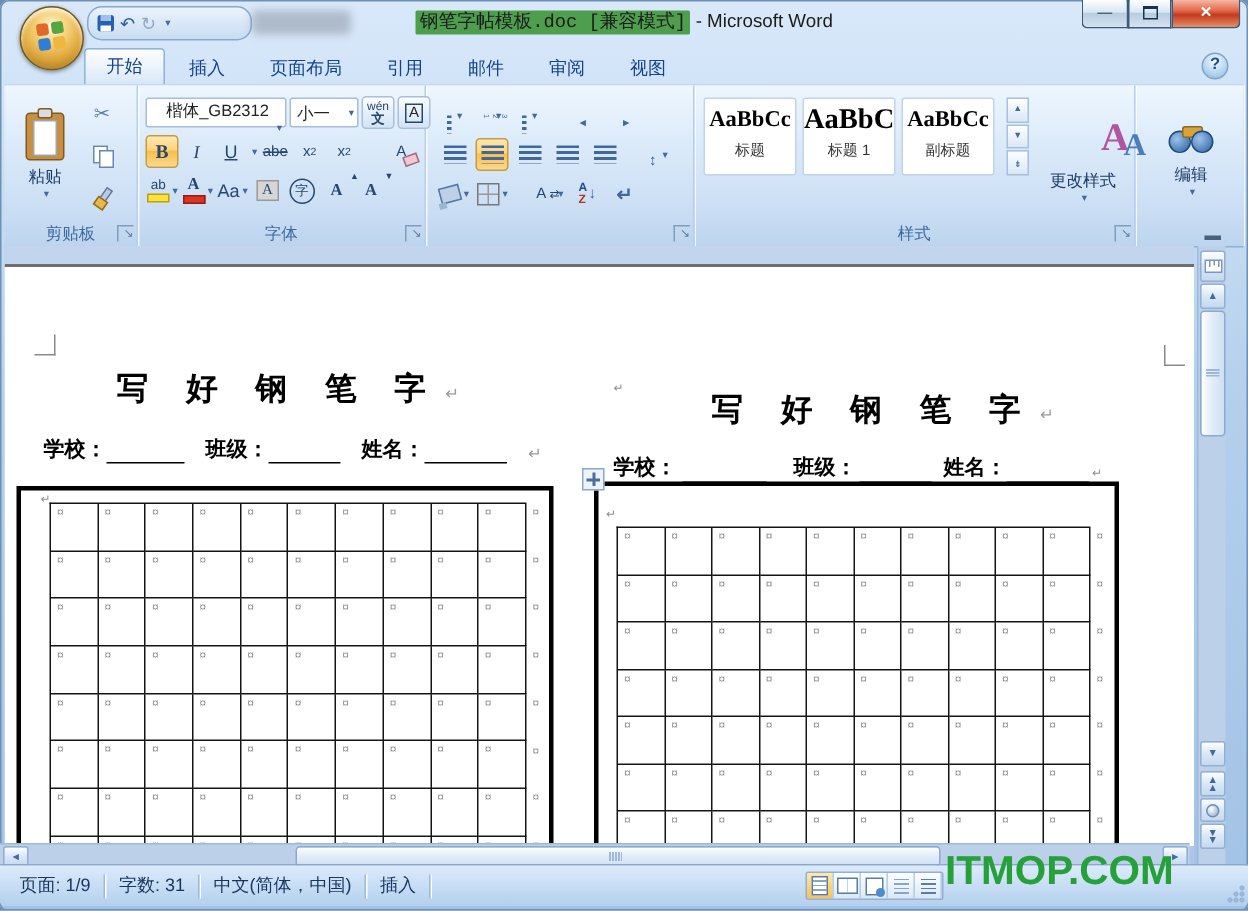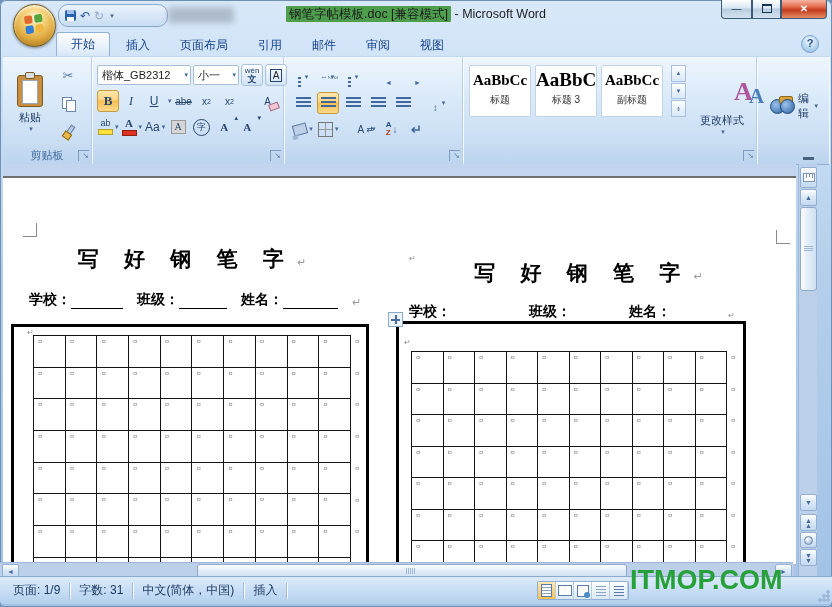--- a/index.html
+++ b/index.html
@@ -17,21 +17,21 @@
   #qat{position:absolute;left:58px;top:4px;width:96px;height:21px;border-radius:10px;
       background:linear-gradient(#eaf3fc,#c8ddf2);border:1px solid #89a9cc;display:flex;align-items:center;gap:4px;padding:0 6px;}
   .qicon{font-size:12px;color:#2d5e9e;line-height:1;}
   #saveicon{width:11px;height:11px;background:#2561b0;border-radius:2px;position:relative;}
   #saveicon::before{content:"";position:absolute;left:2px;top:0;width:7px;height:4px;background:#9fc0e8;}
   #saveicon::after{content:"";position:absolute;left:2px;bottom:0;width:7px;height:4px;background:#fff;}
   .qdis{color:#93a9c4;}
   #titleblur{position:absolute;left:168px;top:7px;width:66px;height:16px;background:#85909c;border-radius:3px;
       filter:blur(3px);opacity:.5;}
   #titletext{position:absolute;left:0;top:6px;width:100%;text-align:center;font-size:12.5px;color:#1c1c1c;white-space:nowrap;}
-  #title-hl{padding:1px 3px;border-radius:1px;}
+  #title-hl{padding:1px 3px;border-radius:1px;font-family:Liberation Mono, monospace;}
   #winbtns{position:absolute;right:5px;top:0;display:flex;}
   .wb{height:18px;border:1px solid #3c5a7a;border-top:none;display:flex;align-items:center;justify-content:center;
       font-size:10px;color:#17344f;background:linear-gradient(#fdfeff,#d9e6f2 45%,#b9cddf 50%,#d3e2f0);}
   .wb:first-child{border-radius:0 0 0 4px;width:29px;}
   #btn-max{width:27px;}
   #btn-close{width:44px;border-radius:0 0 4px 0;color:#fff;font-weight:bold;
       background:linear-gradient(#f6b6a4,#e2674a 40%,#c33a1e 55%,#e78e66);}
   .wb .glyph{transform:translateY(-1px);}
   #btn-max .glyph{font-size:9px;border:1px solid #17344f;width:8px;height:6px;border-top-width:2px;}
   
@@ -73,21 +73,21 @@
   .brushic::after{content:"";position:absolute;left:1px;top:7px;width:6px;height:5px;background:#e8b84a;border:1px solid #8a6a1c;transform:rotate(35deg);}
   
   #g-font{width:191px;}
   .frow{position:absolute;left:5px;display:flex;align-items:center;}
   #frow1{top:7px;gap:2px;}
   #frow2{top:33px;gap:1px;}
   #frow3{top:59px;gap:1px;}
   .sel{height:18px;border:1px solid #a5bedd;background:#fff;border-radius:2px;font-size:11px;color:#222;
       display:flex;align-items:center;padding:0 2px 0 4px;}
   .sel .dd{margin-left:auto;}
-  #fontname{width:86px;} #fontsize{width:38px;}
+  #fontname{width:86px;flex-direction:column;} #fontsize{width:38px;}
   .fbtn{min-width:20px;height:20px;font-size:12px;color:#26476f;}
   .pinyin{display:flex;flex-direction:column;line-height:1;font-size:8px;color:#26476f;align-items:center;}
   .pinyin b{font-size:9px;}
   .aborder{border:1px solid #26476f;font-size:10px;line-height:11px;padding:0 2px;color:#222;}
   .bold-b{font-weight:bold;font-family:"Liberation Serif",serif;font-size:13px;}
   .ital{font-style:italic;font-family:"Liberation Serif",serif;}
   .und{text-decoration:underline;}
   .strike{text-decoration:line-through;font-size:10px;text-align:right;}
   .subsup{font-size:10px;}
   .subsup sub,.subsup sup{font-size:7px;}
@@ -361,20 +361,21 @@
           </div>
         <div class="btn fbtn grow">
             <span>A</span>
             <i>▲</i>
           </div>
         <div class="btn fbtn grow">
             <span>A</span>
             <i>▼</i>
           </div>
       </div>
+      <div class="glabel">字体</div>
       <div class="launcher">↘</div>
     </div>
 
     <div class="group" id="g-para">
       <div class="prow" style="top:9px;">
         <div class="btn fbtn">
             <span class="icwrap dotcol" style="margin-left:5px"><span class="ic short"></span></span>
             <span class="dd">▾</span>
           </div>
         <div class="btn fbtn">
@@ -444,45 +445,46 @@
     </div>
 
     <div class="group" id="g-styles">
       <div id="style-cards">
           <div class="scard">
             <div class="ssample">AaBbCc</div>
             <div class="sname">标题</div>
           </div>
           <div class="scard">
             <div class="ssample">AaBbCc</div>
-            <div class="sname">标题 3</div>
+            <div class="sname">标题 1</div>
           </div>
           <div class="scard">
             <div class="ssample">AaBbCc</div>
             <div class="sname">副标题</div>
           </div>
         </div>
       <div id="style-scroll">
         <div class="ssb">▲</div>
         <div class="ssb">▼</div>
         <div class="ssb">⇟</div>
       </div>
       <div id="changestyles" class="btn" style="flex-direction:column">
         <div class="aa-icon">
             <span class="a1">A</span>
             <span class="a2">A</span>
           </div>
         <div class="bigbtn-label">更改样式</div>
         <div class="dd">▾</div>
       </div>
+      <div class="glabel">样式</div>
       <div class="launcher">↘</div>
     </div>
 
     <div class="group" id="g-edit">
-      <div id="editbtn" class="btn" style="flex-direction:row">
+      <div id="editbtn" class="btn" style="flex-direction:column">
         <div class="binoc">
             <i></i>
           </div>
         <div class="bigbtn-label">编辑</div>
         <div class="dd">▾</div>
       </div>
     </div>
   </div>
 
   <div id="splitdash"></div>

